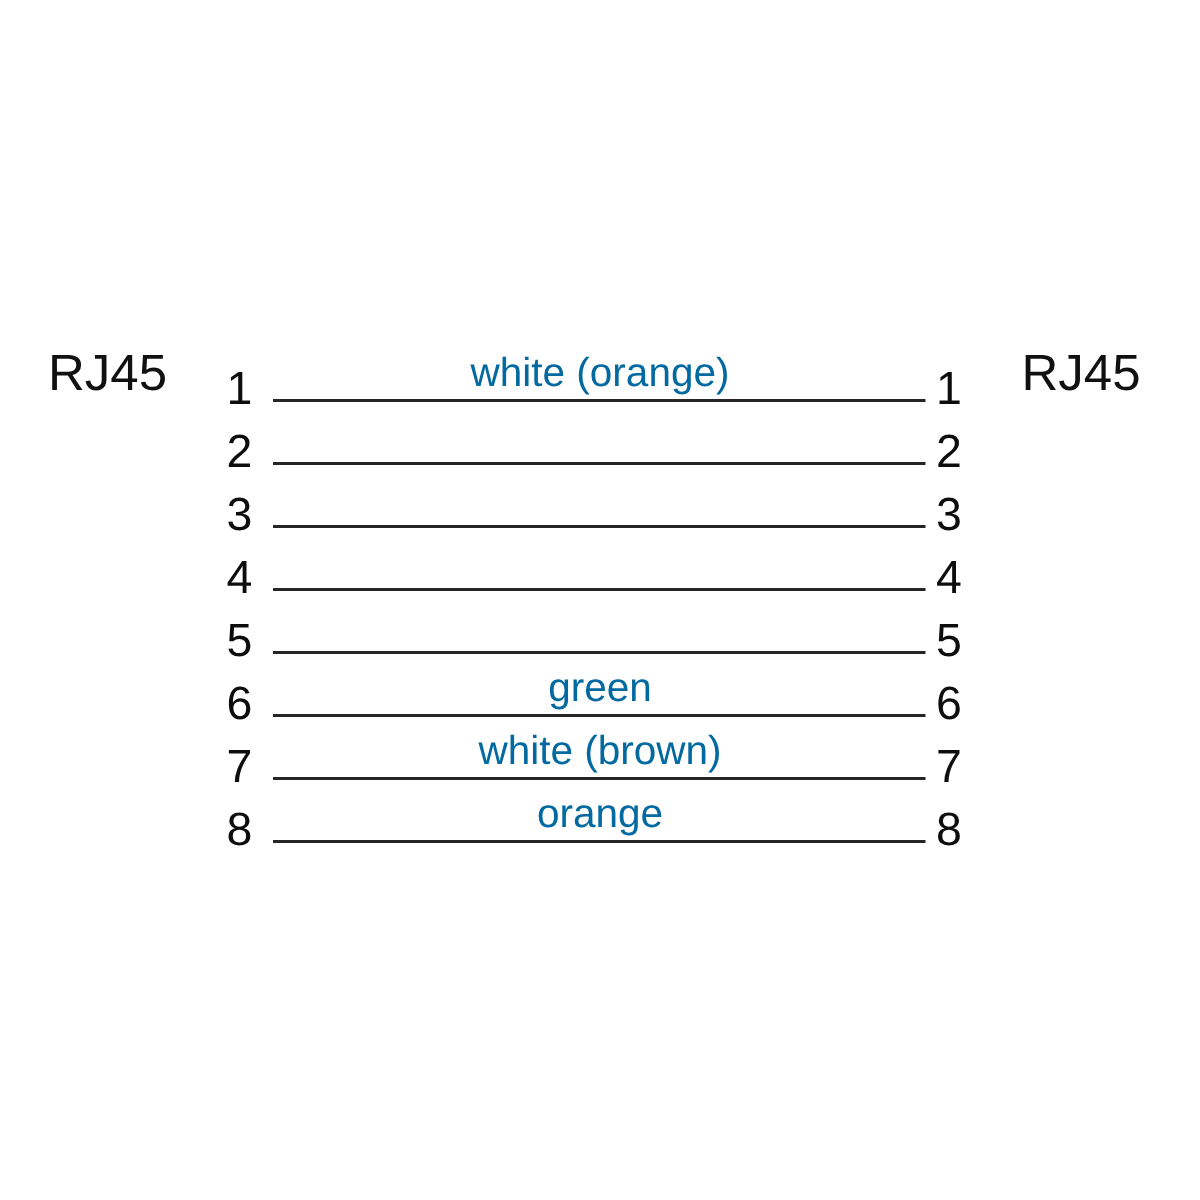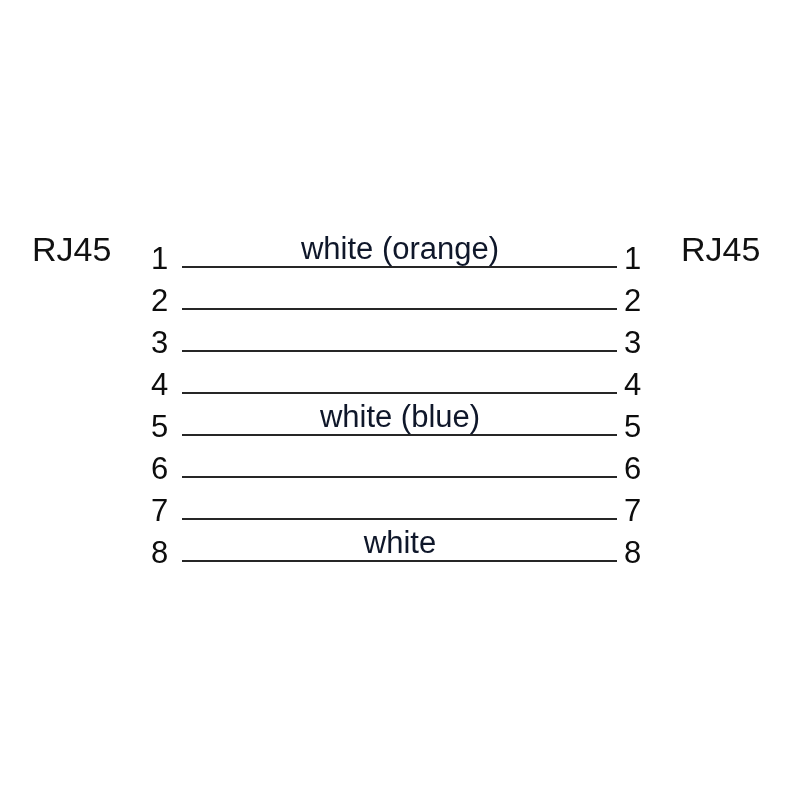--- a/index.html
+++ b/index.html
@@ -72,23 +72,23 @@
   .pin-number.left  { left: 11px;  text-align: left;  }
   .pin-number.right { left: 484px; text-align: left;  }
 
   
   .wire-label {
     position: absolute;
     left: 0;
     right: 0;
     bottom: 3px;
     text-align: center;
-    font-size: 31px;
+    font-size: 27px;
     line-height: 33px;
-    color: #0f172a;
+    color: #0369a1;
     white-space: nowrap;
     user-select: none;
   }
 </style>
 </head>
 <body>
 
 <div class="canvas">
 
   <div class="connector-label left">RJ45</div>
@@ -117,38 +117,39 @@
     </div>
 
     <div class="wire-row" style="top:352px">
       <span class="pin-number left">4</span>
       <span class="wire-line"></span>
       <span class="pin-number right">4</span>
     </div>
 
     <div class="wire-row" style="top:394px">
       <span class="pin-number left">5</span>
-      <span class="wire-label">white (blue)</span>
       <span class="wire-line"></span>
       <span class="pin-number right">5</span>
     </div>
 
     <div class="wire-row" style="top:436px">
       <span class="pin-number left">6</span>
+      <span class="wire-label">green</span>
       <span class="wire-line"></span>
       <span class="pin-number right">6</span>
     </div>
 
     <div class="wire-row" style="top:478px">
       <span class="pin-number left">7</span>
+      <span class="wire-label">white (brown)</span>
       <span class="wire-line"></span>
       <span class="pin-number right">7</span>
     </div>
 
     <div class="wire-row" style="top:520px">
       <span class="pin-number left">8</span>
-      <span class="wire-label">white</span>
+      <span class="wire-label">orange</span>
       <span class="wire-line"></span>
       <span class="pin-number right">8</span>
     </div>
 
   </div>
 </div>
 
 </body></html>

